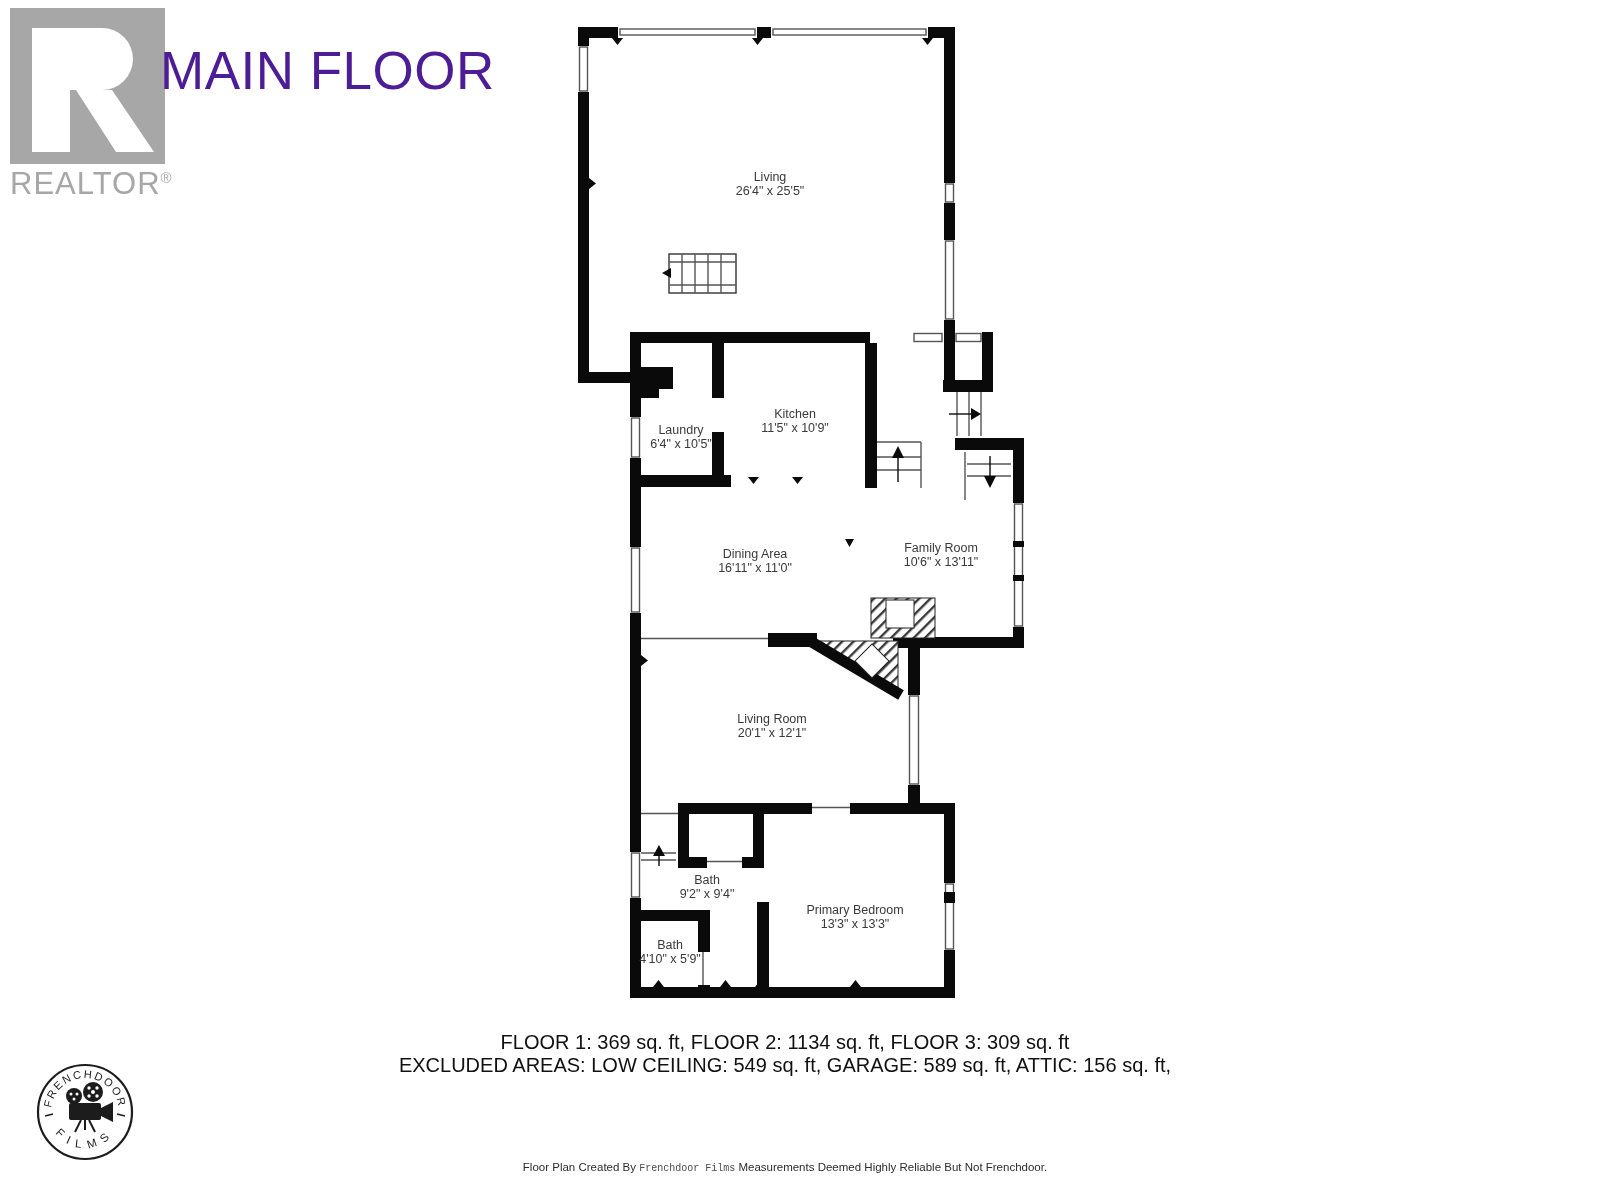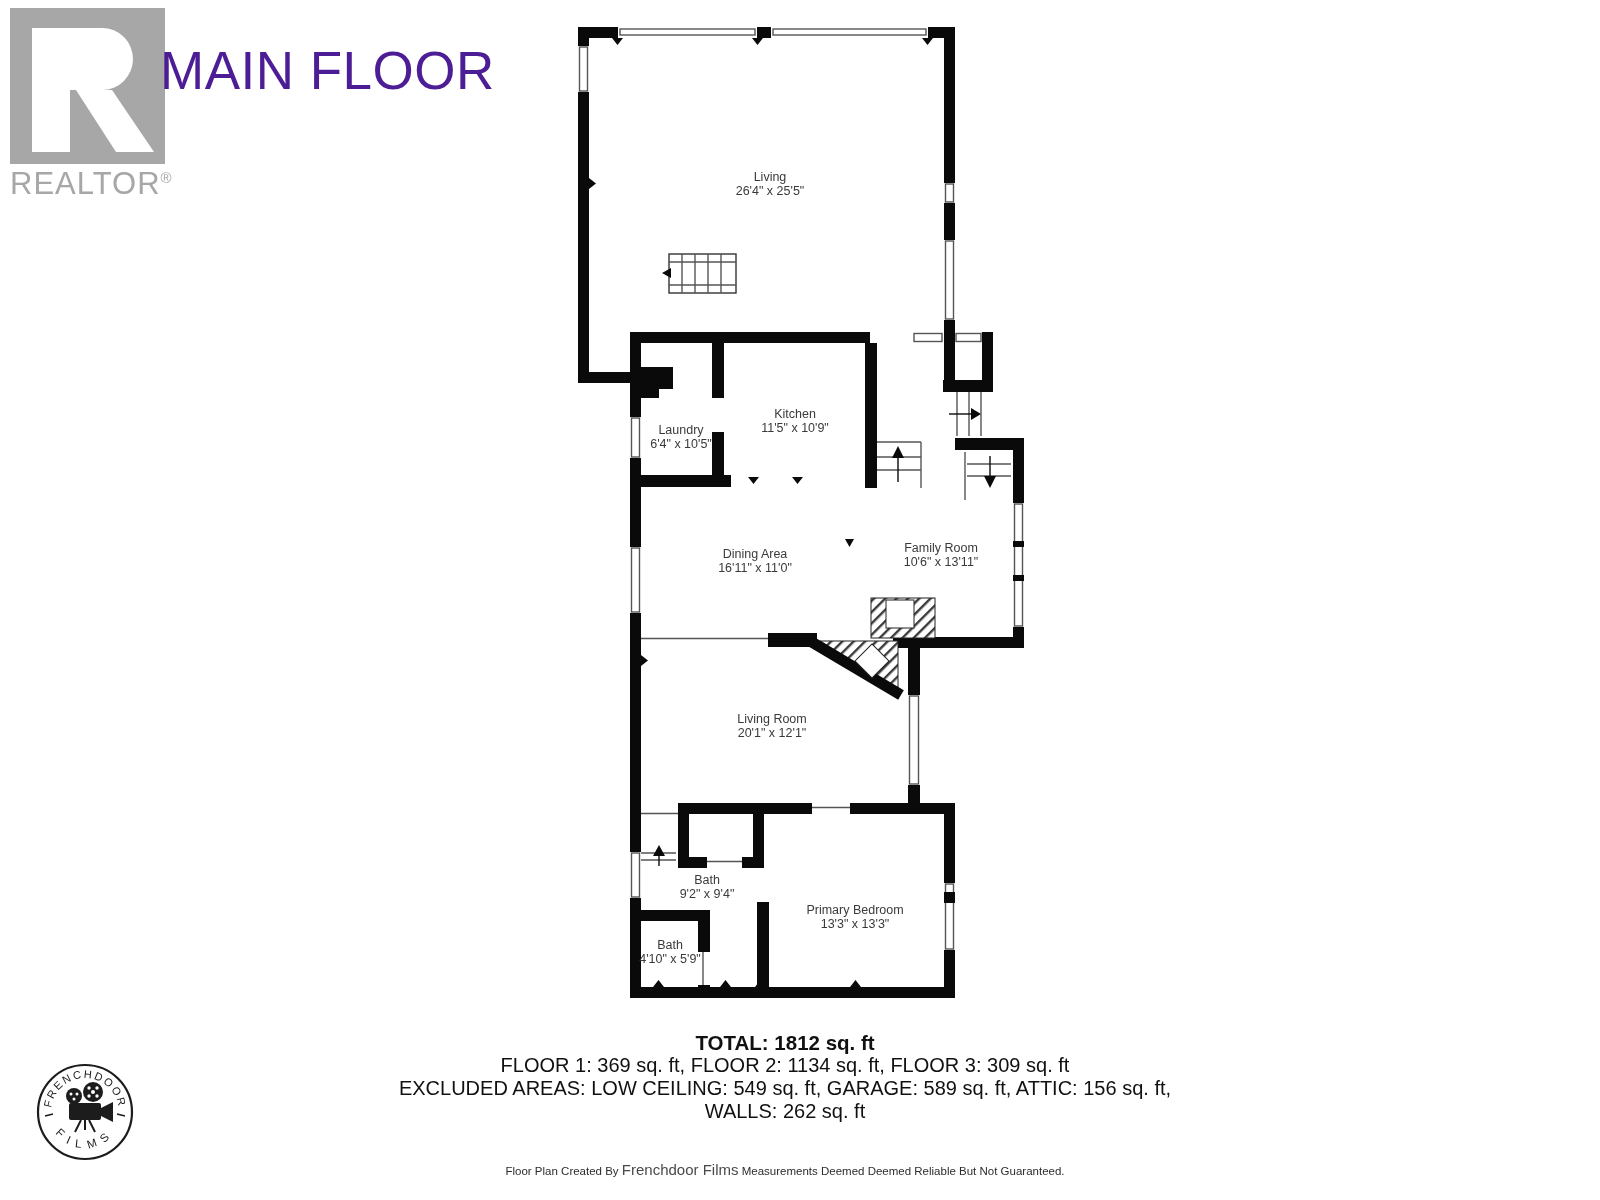--- a/index.html
+++ b/index.html
@@ -14,21 +14,21 @@
   .logo-text sup{font-size:15px;}
   .title{left:160px;top:40px;font-size:53px;font-weight:400;color:#4c1d95;letter-spacing:.5px;margin:0;white-space:nowrap;}
   
   .plan{left:0;top:0;}
   .room-label{position:absolute;transform:translateX(-50%);text-align:center;
     font-size:12.5px;line-height:14px;color:#3a3a3a;white-space:nowrap;}
   
   .summary{left:0;top:1031px;width:1570px;text-align:center;font-size:20px;line-height:23px;color:#111;}
   .summary .total{font-weight:bold;font-size:20.5px;}
   .fineprint{left:0;top:1161px;width:1570px;text-align:center;font-size:11.5px;color:#2c2c2c;}
-  .fineprint .co{font-size:15px;color:#4a4a4a;}
+  .fineprint .co{font-size:10px;color:#4a4a4a;font-family:Liberation Mono, monospace;}
   .stamp{left:5px;top:1032px;}
 </style>
 </head>
 <body>
 
 <div class="abs logo-box">
   <svg width="155" height="156" viewBox="0 0 155 156">
     <rect x="22" y="20" width="38" height="124" fill="#ffffff"></rect>
     <path d="M60 20 h32 a31 31 0 0 1 0 62 h-32 z" fill="#ffffff"></path>
     <polygon points="66,82 102,82 144,144 106,144" fill="#ffffff"></polygon>
@@ -221,30 +221,28 @@
       <div>Bath</div>
       <div>4'10" x 5'9"</div>
     </div>
     <div class="room-label" style="left: 855px; top: 887px; margin-top: 16px;">
       <div>Primary Bedroom</div>
       <div>13'3" x 13'3"</div>
     </div>
   </div>
 
 <div class="abs summary">
-  <div class="total">TOTAL: 1812 sq. ft</div>
   <div>FLOOR 1: 369 sq. ft, FLOOR 2: 1134 sq. ft, FLOOR 3: 309 sq. ft</div>
   <div>EXCLUDED AREAS: LOW CEILING: 549 sq. ft, GARAGE: 589 sq. ft, ATTIC: 156 sq. ft,</div>
-  <div>WALLS: 262 sq. ft</div>
 </div>
 
 <div class="abs fineprint">
   <span>Floor Plan Created By</span>
   <span class="co">Frenchdoor Films</span>
-  <span>Measurements Deemed Deemed Reliable But Not Guaranteed.</span>
+  <span>Measurements Deemed Highly Reliable But Not Frenchdoor.</span>
 </div>
 
 <svg class="abs stamp" width="160" height="160">
   <defs>
     <path id="arcTop" d="M 46 80 A 34 34 0 1 1 114 80"></path>
     <path id="arcBottom" d="M 44 80 A 36 36 0 0 0 116 80"></path>
   </defs>
   <circle cx="80" cy="80" r="47" fill="none" stroke="#1c1c1c" stroke-width="2.2"></circle>
   <text font-size="11" letter-spacing="2" fill="#1c1c1c" font-family="Liberation Sans, sans-serif">
     <textPath href="#arcTop" startOffset="50%" text-anchor="middle">FRENCHDOOR</textPath>

